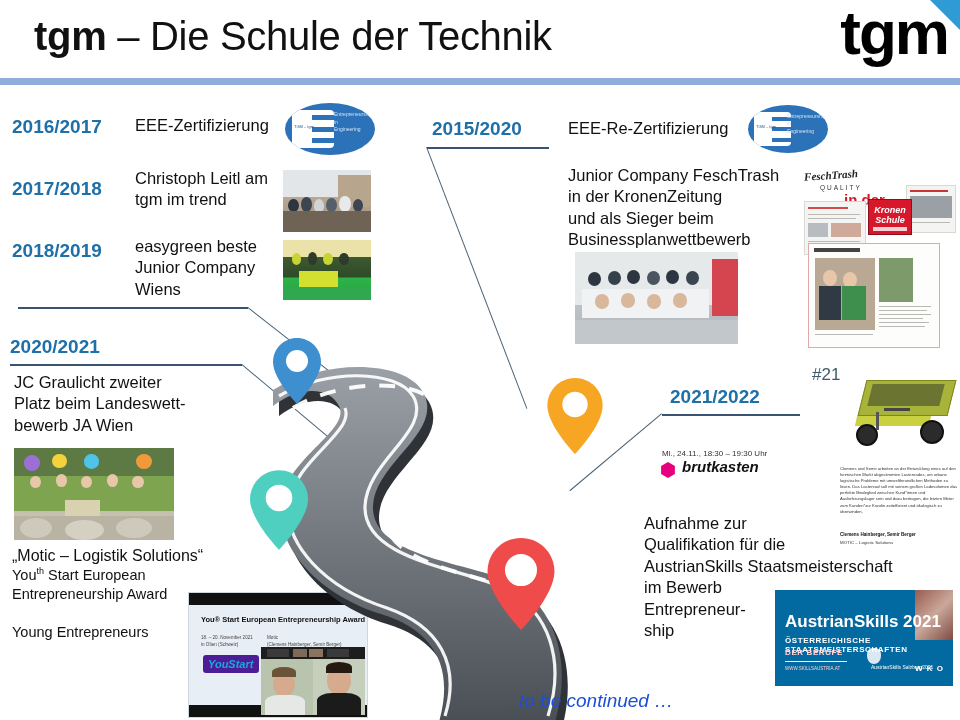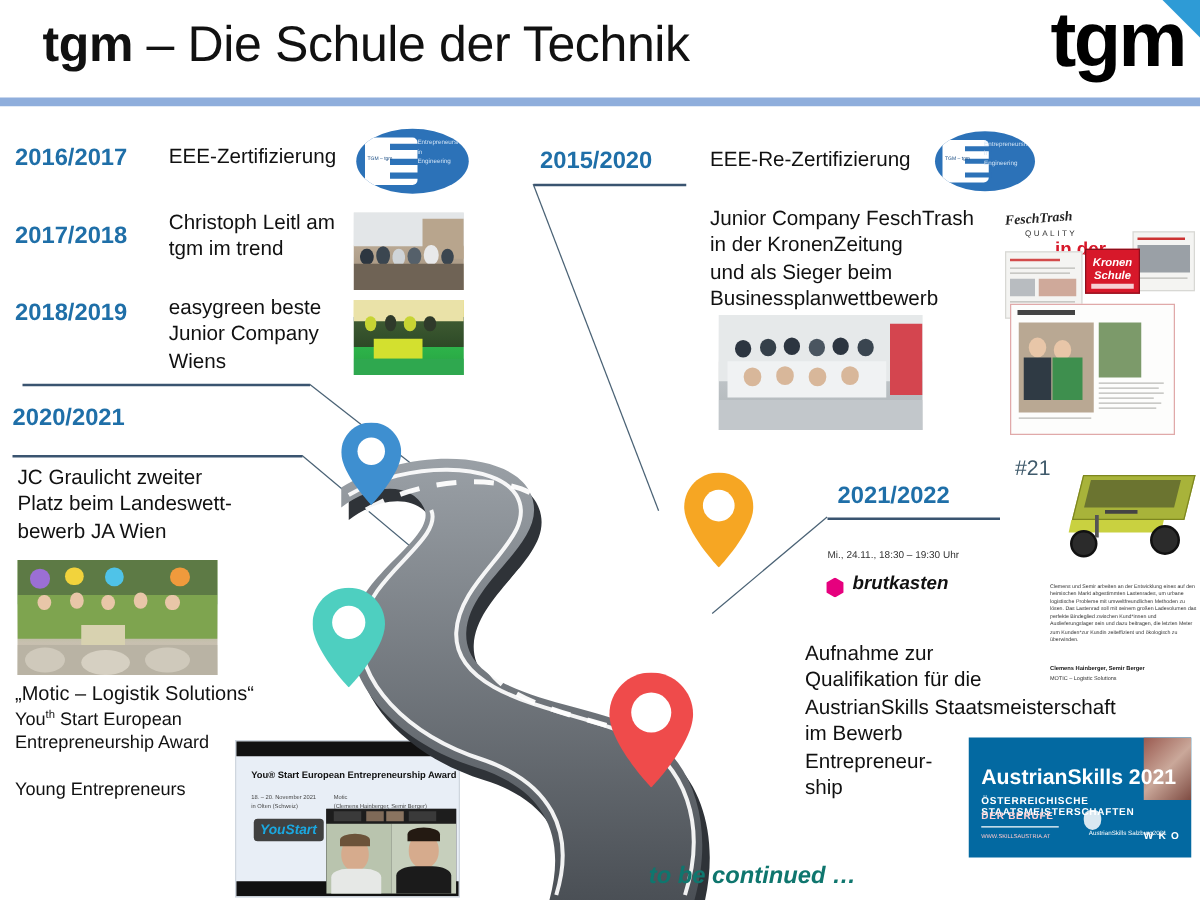--- a/index.html
+++ b/index.html
@@ -84,33 +84,33 @@
   .as-sub{position:absolute;color:#fff;font-weight:bold;letter-spacing:.6px;}
   .as-red{position:absolute;color:#ffc9cd;}
   .as-ph{position:absolute;background:linear-gradient(135deg,#9a5a50,#caa89a,#7e4b42);}
   .as-ul{position:absolute;height:1px;background:#fff;}
 
   
   .zm{position:absolute;background:#e8eef6;overflow:hidden;border:1px solid #cfd6de;}
   .zm-bar{position:absolute;background:#111;}
   .zm-t{position:absolute;font-weight:bold;color:#111;white-space:nowrap;}
   .zm-s{position:absolute;color:#444;}
-  .zm-ys{position:absolute;background:#404040;border-radius:3px;}
+  .zm-ys{position:absolute;background:#4c1d95;border-radius:3px;}
   .zm-ys-t{position:absolute;font-weight:bold;color:#1BA8E0;font-style:italic;}
   .zm-vid{position:absolute;background:#111;overflow:hidden;}
   .face{position:absolute;border-radius:46% 46% 50% 50%;background:#d6ab8d;}
   .hair{position:absolute;border-radius:50% 50% 0 0;background:#3a2a20;}
   .torso{position:absolute;border-radius:34% 34% 0 0;}
 
   
   .road{position:absolute;left:255px;top:330px;width:460px;height:390px;}
   .pin{position:absolute;}
   .pin svg{display:block;}
 
-  .tbc{position:absolute;font-style:italic;font-weight:bold;font-size:19px;color:#0f766e;
+  .tbc{position:absolute;font-style:italic;font-weight:normal;font-size:19px;color:#1d4ed8;
        white-space:nowrap;}
   .h21{position:absolute;font-size:17px;color:#3F5A6B;}
 </style>
 </head>
 <body>
 
 <div class="slide">
 
   <div class="hdr">
     <div class="hdr-title">
@@ -250,21 +250,21 @@
       <div class="np-line" style="left:70px;top:62px;width:52px;"></div>
       <div class="np-line" style="left:70px;top:66px;width:48px;"></div>
       <div class="np-line" style="left:70px;top:70px;width:52px;"></div>
       <div class="np-line" style="left:70px;top:74px;width:44px;"></div>
       <div class="np-line" style="left:70px;top:78px;width:50px;"></div>
       <div class="np-line" style="left:70px;top:82px;width:46px;"></div>
       <div class="np-line" style="left:6px;top:90px;width:58px;"></div>
     </div>
   </div>
 
-  <div class="yr" style="left:10px;top:324px;">2020/2021</div>
+  <div class="yr" style="left:10px;top:336px;">2020/2021</div>
   <div class="hline" style="left:10px;top:364px;width:232px;"></div>
   <div class="sline" style="left:242px;top:364px;width:180px;transform:rotate(40deg);"></div>
 
   <div class="tx" style="left:14px;top:372px;width:200px;white-space:pre-line;">JC Graulicht zweiter
 Platz beim Landeswett-
 bewerb JA Wien</div>
 
   <div class="ph grpC" style="left:14px;top:448px;width:160px;height:92px;">
     <div class="rect" style="left:0;top:0;width:100%;height:30%;background:#5d7a45;"></div>
     <div class="blob" style="left:6%;top:8%;width:10%;height:17%;background:#9b6fd4;"></div>
@@ -316,21 +316,21 @@
       <div class="torso" style="left:56px;top:46px;width:44px;height:22px;background:#1b1b1b;"></div>
     </div>
   </div>
 
   <div class="h21" style="left:812px;top:365px;">#21</div>
 
   <div class="yr" style="left:670px;top:386px;">2021/2022</div>
   <div class="hline" style="left:662px;top:414px;width:138px;"></div>
   <div class="sline" style="left:662px;top:414px;width:120px;transform:rotate(140deg);"></div>
 
-  <div class="chg-d" style="left:662px;top:439px;">Mi., 24.11., 18:30 – 19:30 Uhr</div>
+  <div class="chg-d" style="left:662px;top:449px;">Mi., 24.11., 18:30 – 19:30 Uhr</div>
   <div class="bk-dot" style="left:660px;top:462px;"></div>
   <div class="bk" style="left:682px;top:458px;">brutkasten</div>
 
   <div class="lr" style="left:846px;top:372px;width:112px;height:90px;">
     <div class="lr-body" style="left:16px;top:8px;width:88px;height:34px;transform:skewX(-14deg);"></div>
     <div class="lr-in" style="left:24px;top:12px;width:72px;height:22px;transform:skewX(-14deg);"></div>
     <div class="lr-fr" style="left:10px;top:44px;width:74px;height:10px;transform:skewX(-12deg);"></div>
     <div class="lr-w" style="left:10px;top:52px;width:18px;height:18px;"></div>
     <div class="lr-w" style="left:74px;top:48px;width:20px;height:20px;"></div>
     <div class="rect" style="left:30px;top:40px;width:3px;height:18px;background:#555;"></div>

